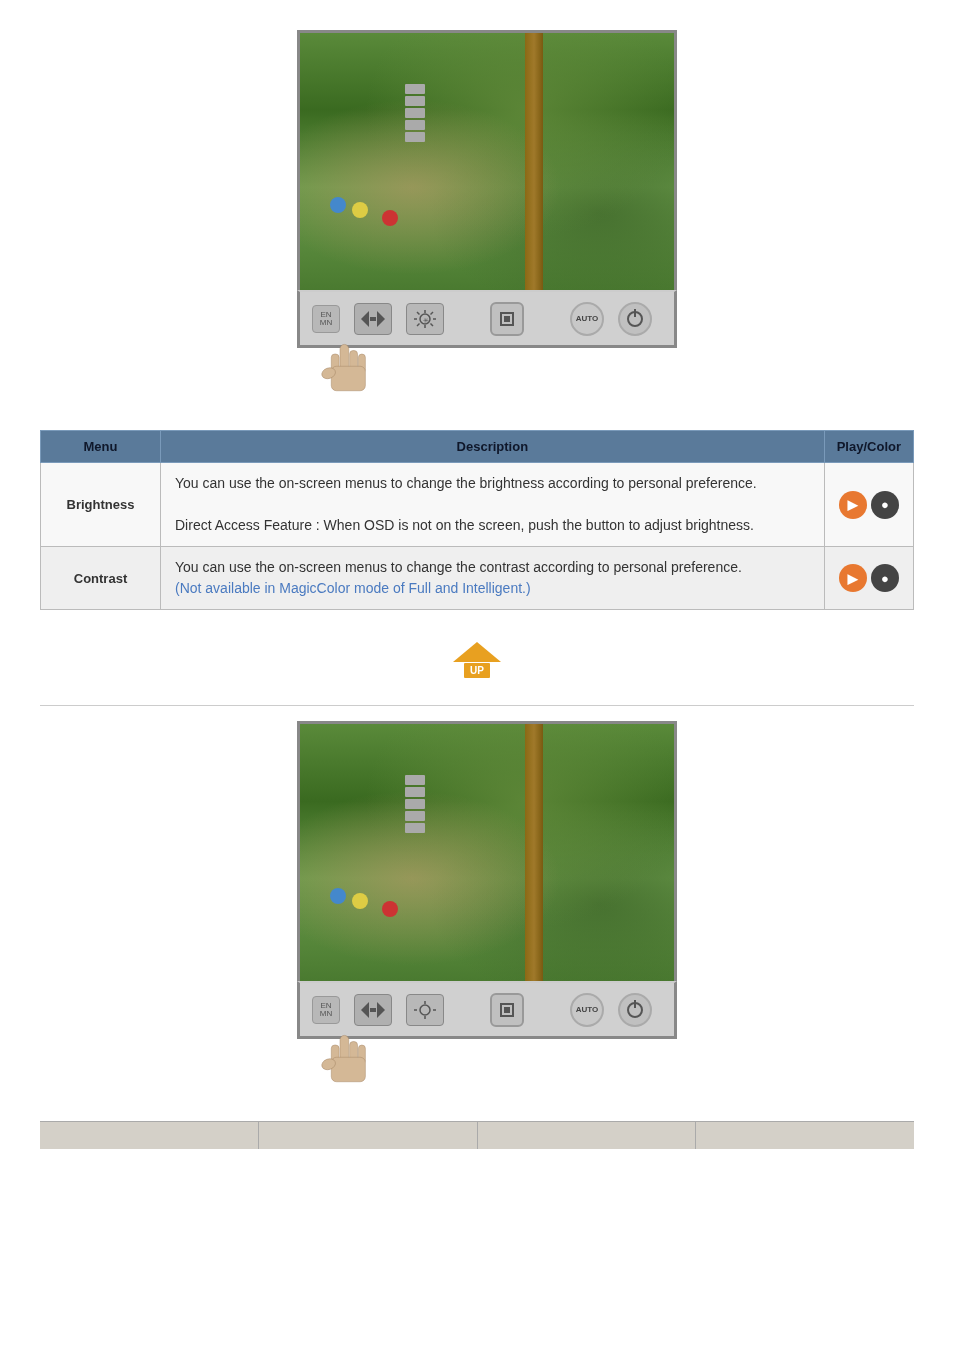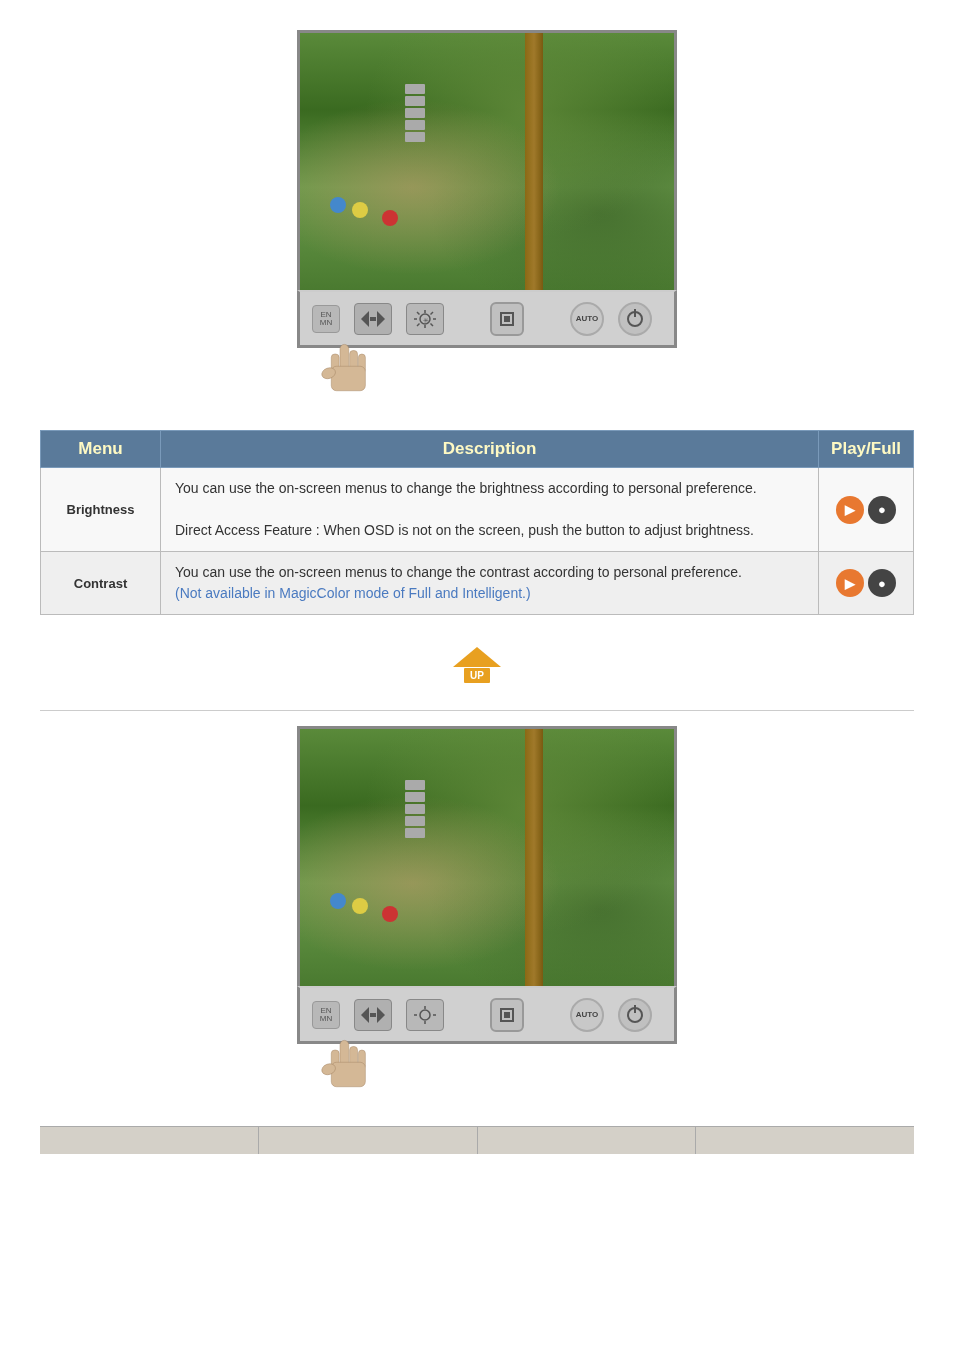--- a/index.html
+++ b/index.html
@@ -152,24 +152,24 @@
 
     
     .info-table {
       width: 100%;
       border-collapse: collapse;
       border: 1px solid #aaa;
       margin: 20px 0;
     }
     .info-table th {
       background: #5a7a9a;
-      color: #fef9c3;
+      color: #0f172a;
       padding: 8px 12px;
       text-align: center;
-      font-size: 17px;
+      font-size: 13px;
       border: 1px solid #7a9aba;
     }
     .info-table td {
       padding: 10px 14px;
       border: 1px solid #bbb;
       vertical-align: middle;
     }
     .info-table tr:nth-child(odd) td {
       background: #f8f8f8;
     }
@@ -342,21 +342,21 @@
         </svg>
       </div>
     </div>
   </div>
 
   <table class="info-table">
     <thead>
       <tr>
         <th>Menu</th>
         <th>Description</th>
-        <th>Play/Full</th>
+        <th>Play/Color</th>
       </tr>
     </thead>
     <tbody>
       <tr>
         <td class="row-label">Brightness</td>
         <td class="desc-cell">
           <p>You can use the on-screen menus to change the brightness according to personal preference.</p>
           <br>
           <p>
             <span class="bold-text">Direct Access Feature</span><span> : When OSD is not on the screen, push the button to adjust brightness.</span>

